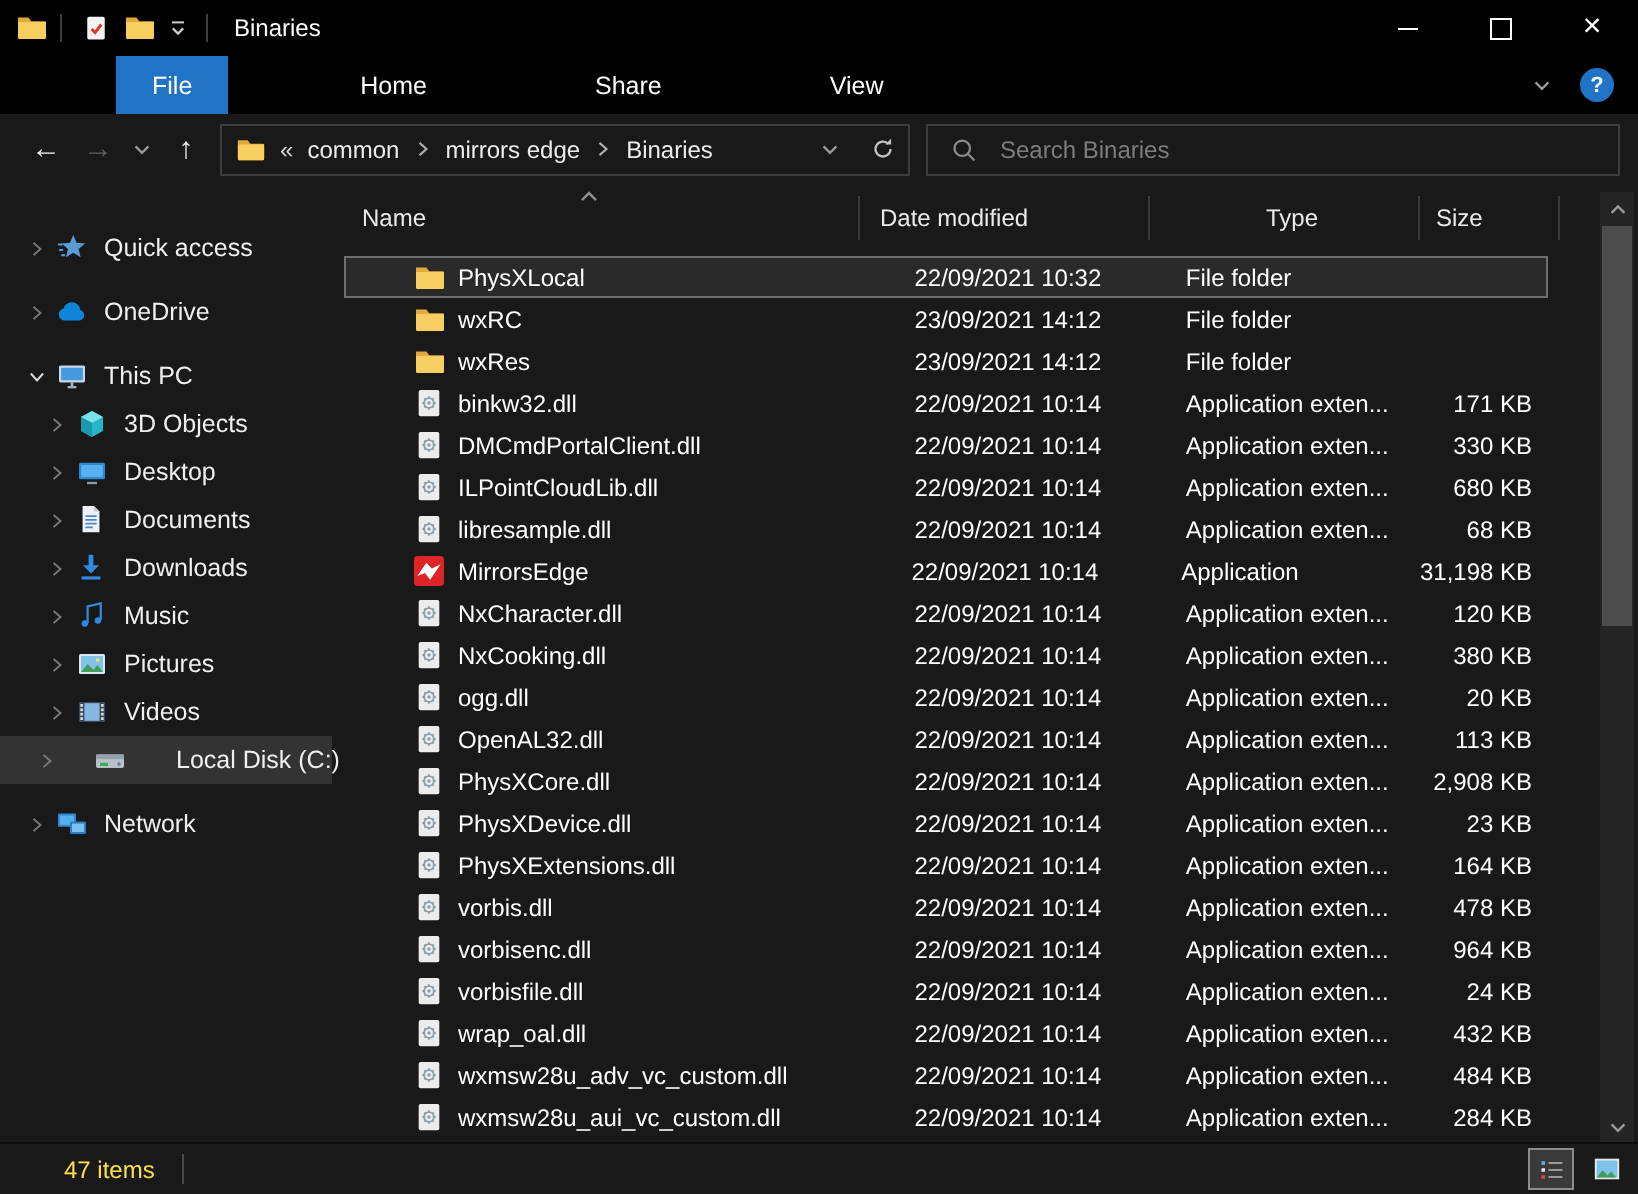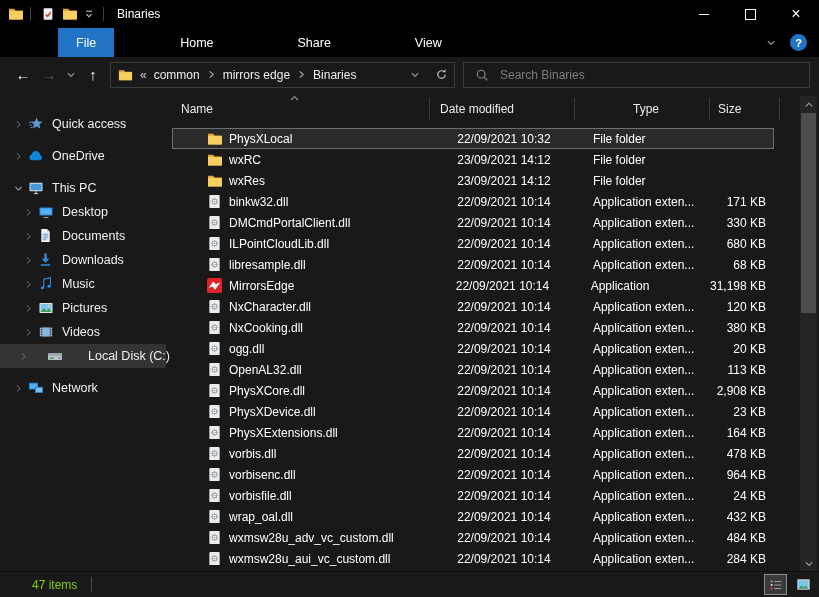--- a/index.html
+++ b/index.html
@@ -76,21 +76,21 @@
   .c-size{width:64px;text-align:right;padding-right:8px;box-sizing:border-box;white-space:nowrap;}
 
   .vscroll{position:absolute;right:2px;top:4px;bottom:0;width:17px;background:#242424;}
   .sb-up,.sb-down{position:absolute;left:0;right:0;height:17px;display:flex;align-items:center;justify-content:center;}
   .sb-up{top:0;}
   .sb-down{bottom:0;}
   .sb-thumb{position:absolute;top:17px;left:1px;right:1px;height:200px;background:#4d4d4d;display:block;}
 
   
   .statusbar{position:absolute;left:0;right:0;bottom:0;height:25px;background:#191919;border-top:1px solid #0d0d0d;display:flex;align-items:center;}
-  .st-count{margin-left:32px;color:#84cc16;}
+  .st-count{margin-left:32px;color:#fde047;}
   .st-sep{width:1px;height:15px;background:#4a4a4a;margin-left:14px;}
   .st-right{margin-left:auto;display:flex;gap:5px;margin-right:4px;align-items:center;}
   .view-btn{width:23px;height:21px;border:1px solid transparent;display:flex;align-items:center;justify-content:center;box-sizing:border-box;}
   .view-btn.active{background:#3a3a3a;border-color:#8c8c8c;}
 </style>
 </head>
 <body>
 
 <div id="window">
 
@@ -255,20 +255,35 @@
             <span class="sblabel">This PC</span>
           </div>
           <div class="sbitem lvl1">
             <span class="sbchev">
               <svg viewBox="0 0 8 10" width="7" height="9">
                 <path d="M2 1.5 6 5 2 8.5" stroke="#7a7a7a" stroke-width="1.1" fill="none"></path>
               </svg>
             </span>
             <span class="sbicon">
               <svg viewBox="0 0 16 16" width="16" height="16">
+                <path d="M8 1.5l5.5 3v7L8 14.5l-5.5-3v-7z" fill="#27b6c9"></path>
+                <path d="M8 1.5l5.5 3L8 7.5 2.5 4.5z" fill="#7ae0ea"></path>
+                <path d="M8 7.5v7l-5.5-3v-7z" fill="#1b98ab"></path>
+              </svg>
+            </span>
+            <span class="sblabel">3D Objects</span>
+          </div>
+          <div class="sbitem lvl1">
+            <span class="sbchev">
+              <svg viewBox="0 0 8 10" width="7" height="9">
+                <path d="M2 1.5 6 5 2 8.5" stroke="#7a7a7a" stroke-width="1.1" fill="none"></path>
+              </svg>
+            </span>
+            <span class="sbicon">
+              <svg viewBox="0 0 16 16" width="16" height="16">
                 <rect x="1.5" y="3.4" width="13" height="8.2" rx="0.8" fill="#2f88d0"></rect>
                 <rect x="2.6" y="4.5" width="10.8" height="6" fill="#55b1f0"></rect>
                 <path d="M5.5 13.5h5" stroke="#8899aa" stroke-width="1.2"></path>
               </svg>
             </span>
             <span class="sblabel">Desktop</span>
           </div>
           <div class="sbitem lvl1">
             <span class="sbchev">
               <svg viewBox="0 0 8 10" width="7" height="9">

